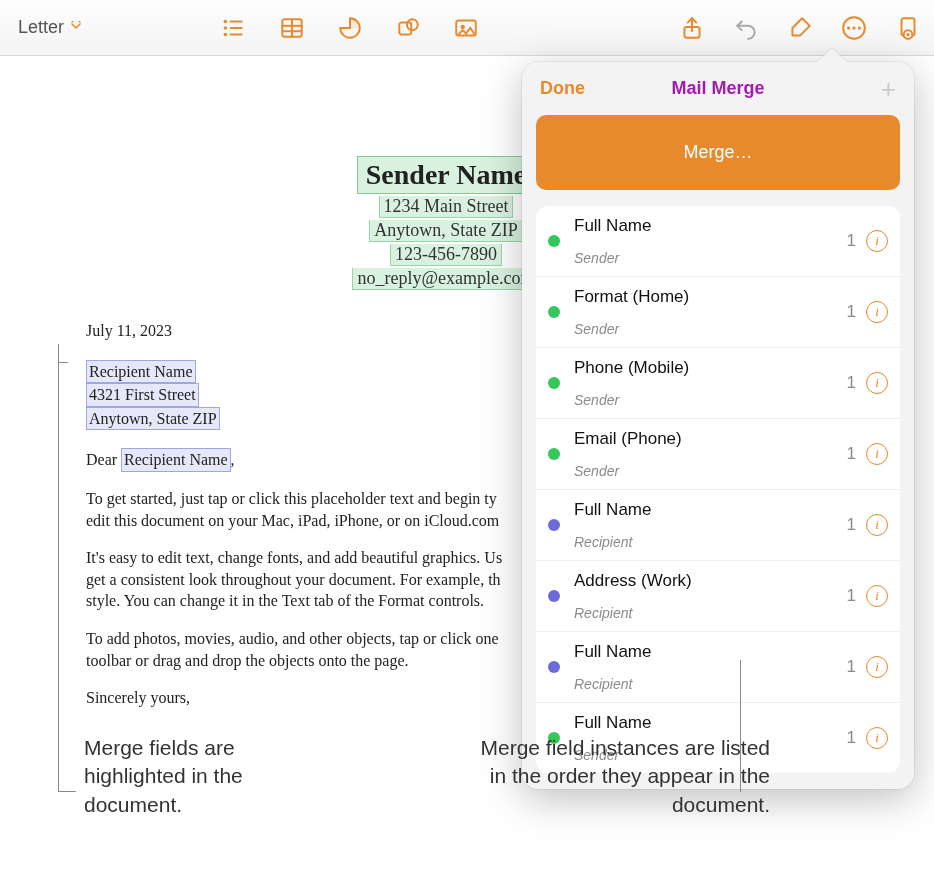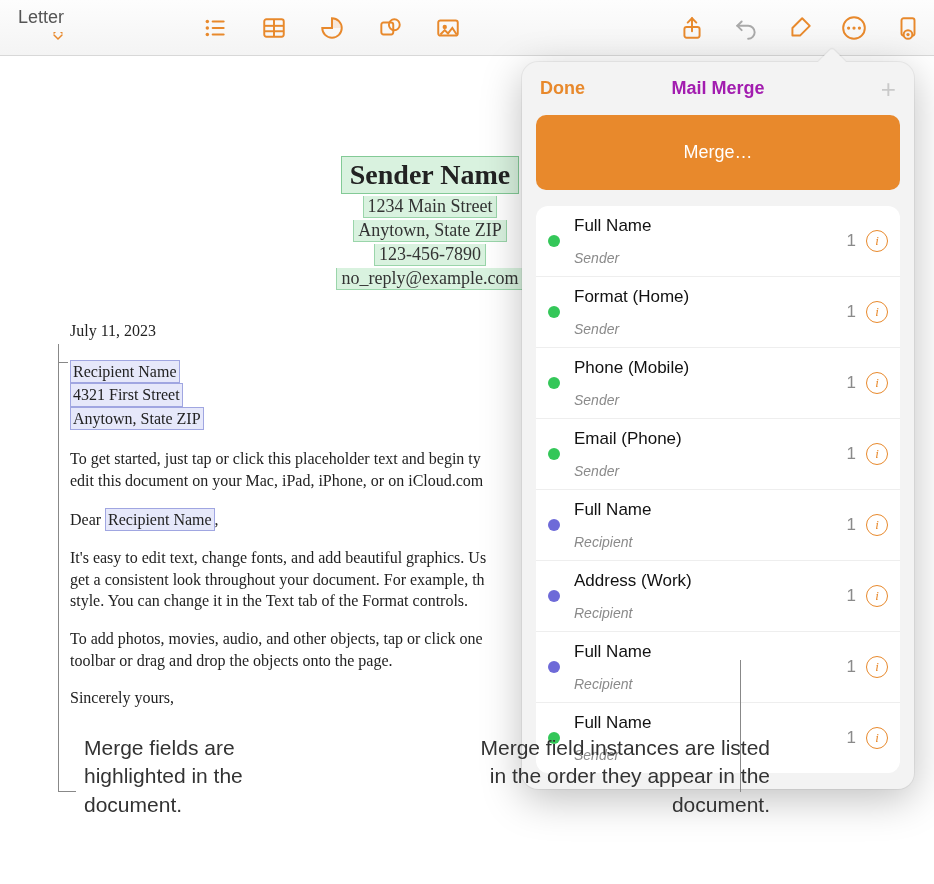--- a/index.html
+++ b/index.html
@@ -22,21 +22,20 @@
     padding: 0 10px;
     gap: 4px;
   }
   .style-select {
     display: flex;
     align-items: flex-end;
     font-size: 18px;
     color: #555;
     padding: 4px 8px;
     cursor: pointer;
-    flex-direction: column;
   }
   .style-select .chev {
     margin-left: 6px;
   }
   .tb-spacer { flex: 0 0 auto; width: 120px; }
   .tb-group { display: flex; gap: 26px; align-items: center; }
   .tb-right { margin-left: auto; display: flex; gap: 22px; align-items: center; }
   .tb-icon {
     width: 32px; height: 32px;
     display: flex; align-items: center; justify-content: center;
@@ -48,21 +47,21 @@
 
   
   .canvas {
     position: relative;
     background: #fff;
     height: 660px;
     overflow: hidden;
   }
   .page {
     position: absolute;
-    left: 0; top: 0;
+    left: 16px; top: 0;
     width: 860px;
     background: #fff;
     padding: 100px 70px 40px 70px;
   }
   .sender-block {
     text-align: center;
     margin: 0 auto 30px;
     width: 480px;
   }
   .sender-name {
@@ -336,26 +335,26 @@
 
     <div class="body-text">
       <div class="date">July 11, 2023</div>
 
       <div class="recip-block">
         <div><span class="field-recip">Recipient Name</span></div>
         <div><span class="field-recip">4321 First Street</span></div>
         <div><span class="field-recip">Anytown, State ZIP</span></div>
       </div>
 
+      <div class="para">
+        <span>Dear </span><span class="field-recip">Recipient Name</span><span>,</span>
+      </div>
+
       <div class="para" style="white-space:pre-line">To get started, just tap or click this placeholder text and begin ty
 edit this document on your Mac, iPad, iPhone, or on iCloud.com</div>
-
-      <div class="para">
-        <span>Dear </span><span class="field-recip">Recipient Name</span><span>,</span>
-      </div>
       <div class="para" style="white-space:pre-line">It's easy to edit text, change fonts, and add beautiful graphics. Us
 get a consistent look throughout your document. For example, th
 style. You can change it in the Text tab of the Format controls.</div>
       <div class="para" style="white-space:pre-line">To add photos, movies, audio, and other objects, tap or click one
 toolbar or drag and drop the objects onto the page.</div>
 
       <div class="closing">Sincerely yours,</div>
 
       
     </div>

